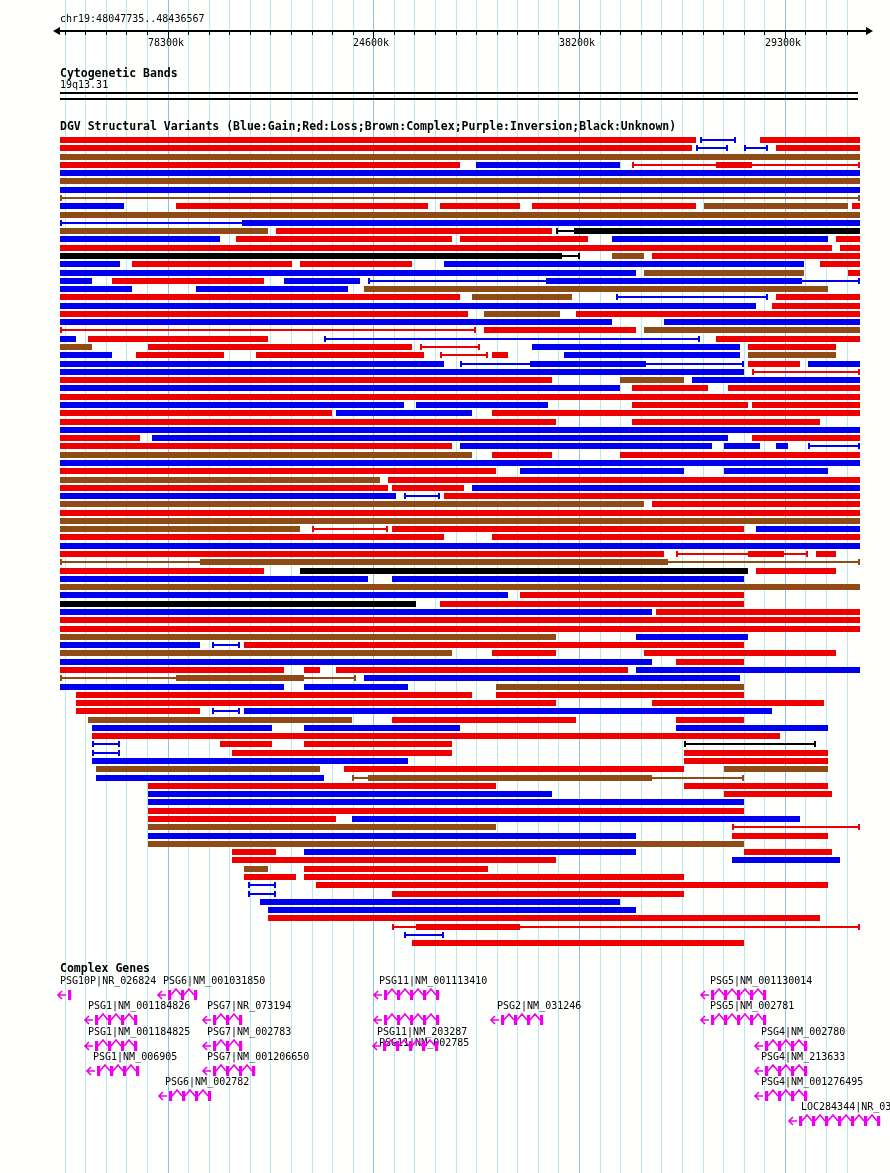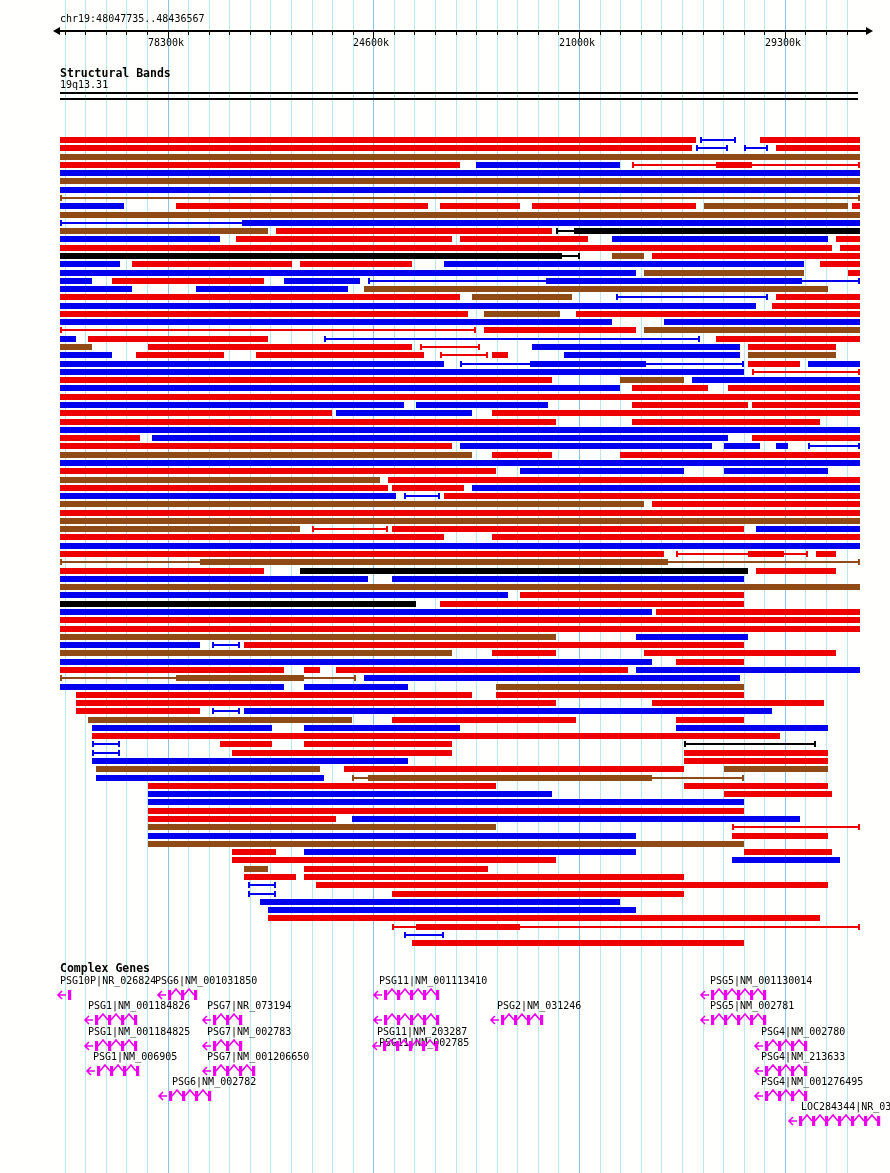--- a/index.html
+++ b/index.html
@@ -111,29 +111,30 @@
         <div class="tick" style="left: 702.5px; top: 30px; height: 5px;"></div>
         <div class="tick" style="left: 723px; top: 30px; height: 5px;"></div>
         <div class="tick" style="left: 743.6px; top: 30px; height: 5px;"></div>
         <div class="tick" style="left: 764.2px; top: 30px; height: 5px;"></div>
         <div class="tick" style="left: 784.8px; top: 30px; height: 8px;"></div>
         <div class="tick" style="left: 805.3px; top: 30px; height: 5px;"></div>
         <div class="tick" style="left: 825.9px; top: 30px; height: 5px;"></div>
         <div class="tick" style="left: 846.5px; top: 30px; height: 5px;"></div>
         <div class="txt" style="left: 148px; top: 37px;">78300k</div>
         <div class="txt" style="left: 353px; top: 37px;">24600k</div>
-        <div class="txt" style="left: 559px; top: 37px;">21000k</div>
+        <div class="txt" style="left: 559px; top: 37px;">38200k</div>
         <div class="txt" style="left: 765px; top: 37px;">29300k</div>
       </div>
   </div>
 
-  <div class="hdr" style="left:60px;top:67px;">Structural Bands</div>
+  <div class="hdr" style="left:60px;top:67px;">Cytogenetic Bands</div>
   <div class="txt" style="left:60px;top:79px;">19q13.31</div>
   <div class="bandbox" style="left:60px;top:92px;width:798px;height:4px;"></div>
 
+  <div class="hdr" style="left:60px;top:120px;">DGV Structural Variants (Blue:Gain;Red:Loss;Brown:Complex;Purple:Inversion;Black:Unknown)</div>
   <div id="variantlayer">
       <div class="seg" style="left: 60px; top: 137px; width: 636px; background: rgb(238, 0, 0);"></div>
       <div class="brk" style="left: 700px; top: 137px; width: 36px;">
         <div class="mid" style="background: rgb(0, 0, 238);"></div>
         <div class="t1" style="background: rgb(0, 0, 238);"></div>
         <div class="t2" style="background: rgb(0, 0, 238);"></div>
       </div>
       <div class="seg" style="left: 760px; top: 137px; width: 100px; background: rgb(238, 0, 0);"></div>
       <div class="seg" style="left: 60px; top: 145.3px; width: 632px; background: rgb(238, 0, 0);"></div>
       <div class="brk" style="left: 696px; top: 145.3px; width: 32px;">
@@ -518,21 +519,21 @@
       <div class="seg" style="left: 412px; top: 940.2px; width: 332px; background: rgb(238, 0, 0);"></div>
     </div>
 
   <div class="hdr" style="left:60px;top:962px;">Complex Genes</div>
   <div id="genelayer">
       <div class="gene-label" style="left: 60px; top: 975px;">PSG10P|NR_026824</div>
       <div class="gene-glyph" style="left: 55px; top: 986px; width: 18px; height: 13px;"><svg width="18" height="13">
           <path d="M11 7 L3 7 M7 3 L3 7 L7 11" stroke="#ee00ee" stroke-width="1.6" fill="none"></path>
           <rect x="13" y="2" width="3.2" height="10" fill="#ee00ee"></rect>
         </svg></div>
-      <div class="gene-label" style="left: 155px; top: 975px;">PSG6|NM_001031850</div>
+      <div class="gene-label" style="left: 163px; top: 975px;">PSG6|NM_001031850</div>
       <div class="gene-glyph" style="left: 155px; top: 986px; width: 52px; height: 13px;"><svg width="52" height="13">
           <path d="M11 7 L3 7 M7 3 L3 7 L7 11 M16 7 L21 1 L26 7 M29 7 L34 1 L39 7" stroke="#ee00ee" stroke-width="1.6" fill="none"></path>
           <rect x="13" y="2" width="3.2" height="10" fill="#ee00ee"></rect>
           <rect x="26" y="2" width="3.2" height="10" fill="#ee00ee"></rect>
           <rect x="39" y="2" width="3.2" height="10" fill="#ee00ee"></rect>
         </svg></div>
       <div class="gene-label" style="left: 379px; top: 975px;">PSG11|NM_001113410</div>
       <div class="gene-glyph" style="left: 371px; top: 986px; width: 72px; height: 13px;"><svg width="72" height="13">
           <path d="M11 7 L3 7 M7 3 L3 7 L7 11 M16 7 L21 1 L26 7 M29 7 L34 1 L39 7 M42 7 L47 1 L52 7 M55 7 L60 1 L65 7" stroke="#ee00ee" stroke-width="1.6" fill="none"></path>
           <rect x="13" y="2" width="3.2" height="10" fill="#ee00ee"></rect>
@@ -640,21 +641,21 @@
           <rect x="52" y="2" width="3.2" height="10" fill="#ee00ee"></rect>
         </svg></div>
       <div class="gene-label" style="left: 761px; top: 1051px;">PSG4|NM_213633</div>
       <div class="gene-glyph" style="left: 752px; top: 1062px; width: 62px; height: 13px;"><svg width="62" height="13">
           <path d="M11 7 L3 7 M7 3 L3 7 L7 11 M16 7 L21 1 L26 7 M29 7 L34 1 L39 7 M42 7 L47 1 L52 7" stroke="#ee00ee" stroke-width="1.6" fill="none"></path>
           <rect x="13" y="2" width="3.2" height="10" fill="#ee00ee"></rect>
           <rect x="26" y="2" width="3.2" height="10" fill="#ee00ee"></rect>
           <rect x="39" y="2" width="3.2" height="10" fill="#ee00ee"></rect>
           <rect x="52" y="2" width="3.2" height="10" fill="#ee00ee"></rect>
         </svg></div>
-      <div class="gene-label" style="left: 165px; top: 1076px; margin-left: 7px;">PSG6|NM_002782</div>
+      <div class="gene-label" style="left: 165px; top: 1076px;">PSG6|NM_002782</div>
       <div class="gene-glyph" style="left: 156px; top: 1087px; width: 62px; height: 13px;"><svg width="62" height="13">
           <path d="M11 7 L3 7 M7 3 L3 7 L7 11 M16 7 L21 1 L26 7 M29 7 L34 1 L39 7 M42 7 L47 1 L52 7" stroke="#ee00ee" stroke-width="1.6" fill="none"></path>
           <rect x="13" y="2" width="3.2" height="10" fill="#ee00ee"></rect>
           <rect x="26" y="2" width="3.2" height="10" fill="#ee00ee"></rect>
           <rect x="39" y="2" width="3.2" height="10" fill="#ee00ee"></rect>
           <rect x="52" y="2" width="3.2" height="10" fill="#ee00ee"></rect>
         </svg></div>
       <div class="gene-label" style="left: 761px; top: 1076px;">PSG4|NM_001276495</div>
       <div class="gene-glyph" style="left: 752px; top: 1087px; width: 62px; height: 13px;"><svg width="62" height="13">
           <path d="M11 7 L3 7 M7 3 L3 7 L7 11 M16 7 L21 1 L26 7 M29 7 L34 1 L39 7 M42 7 L47 1 L52 7" stroke="#ee00ee" stroke-width="1.6" fill="none"></path>

